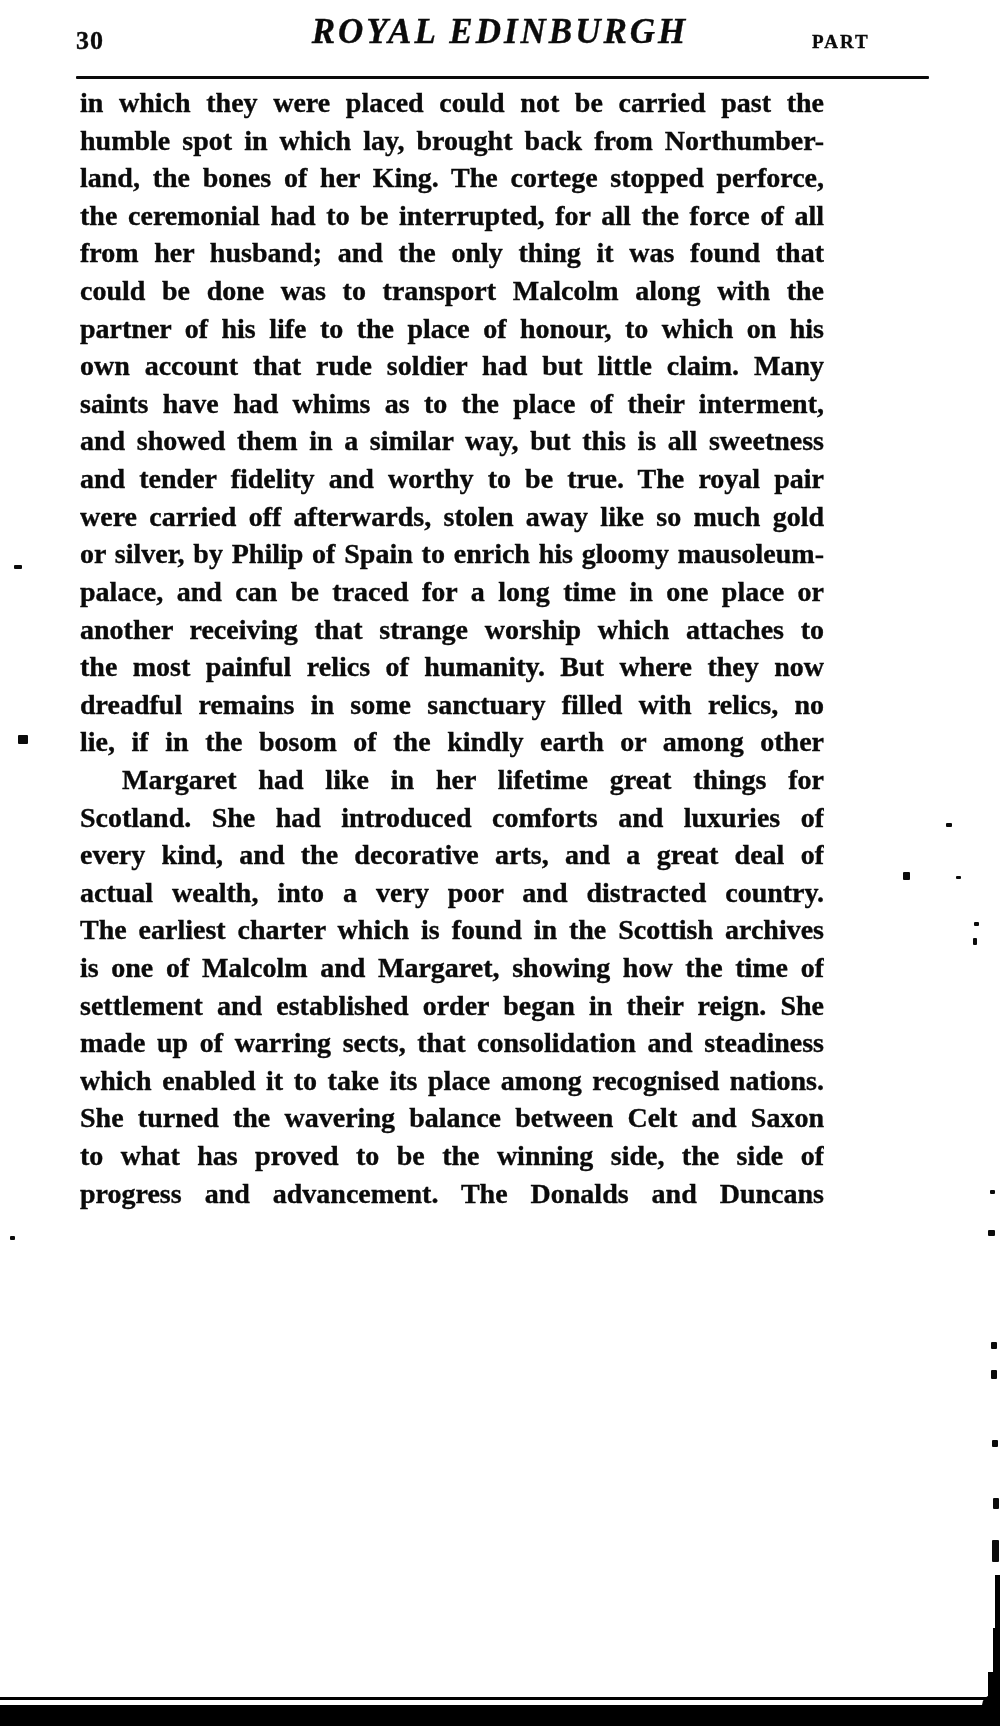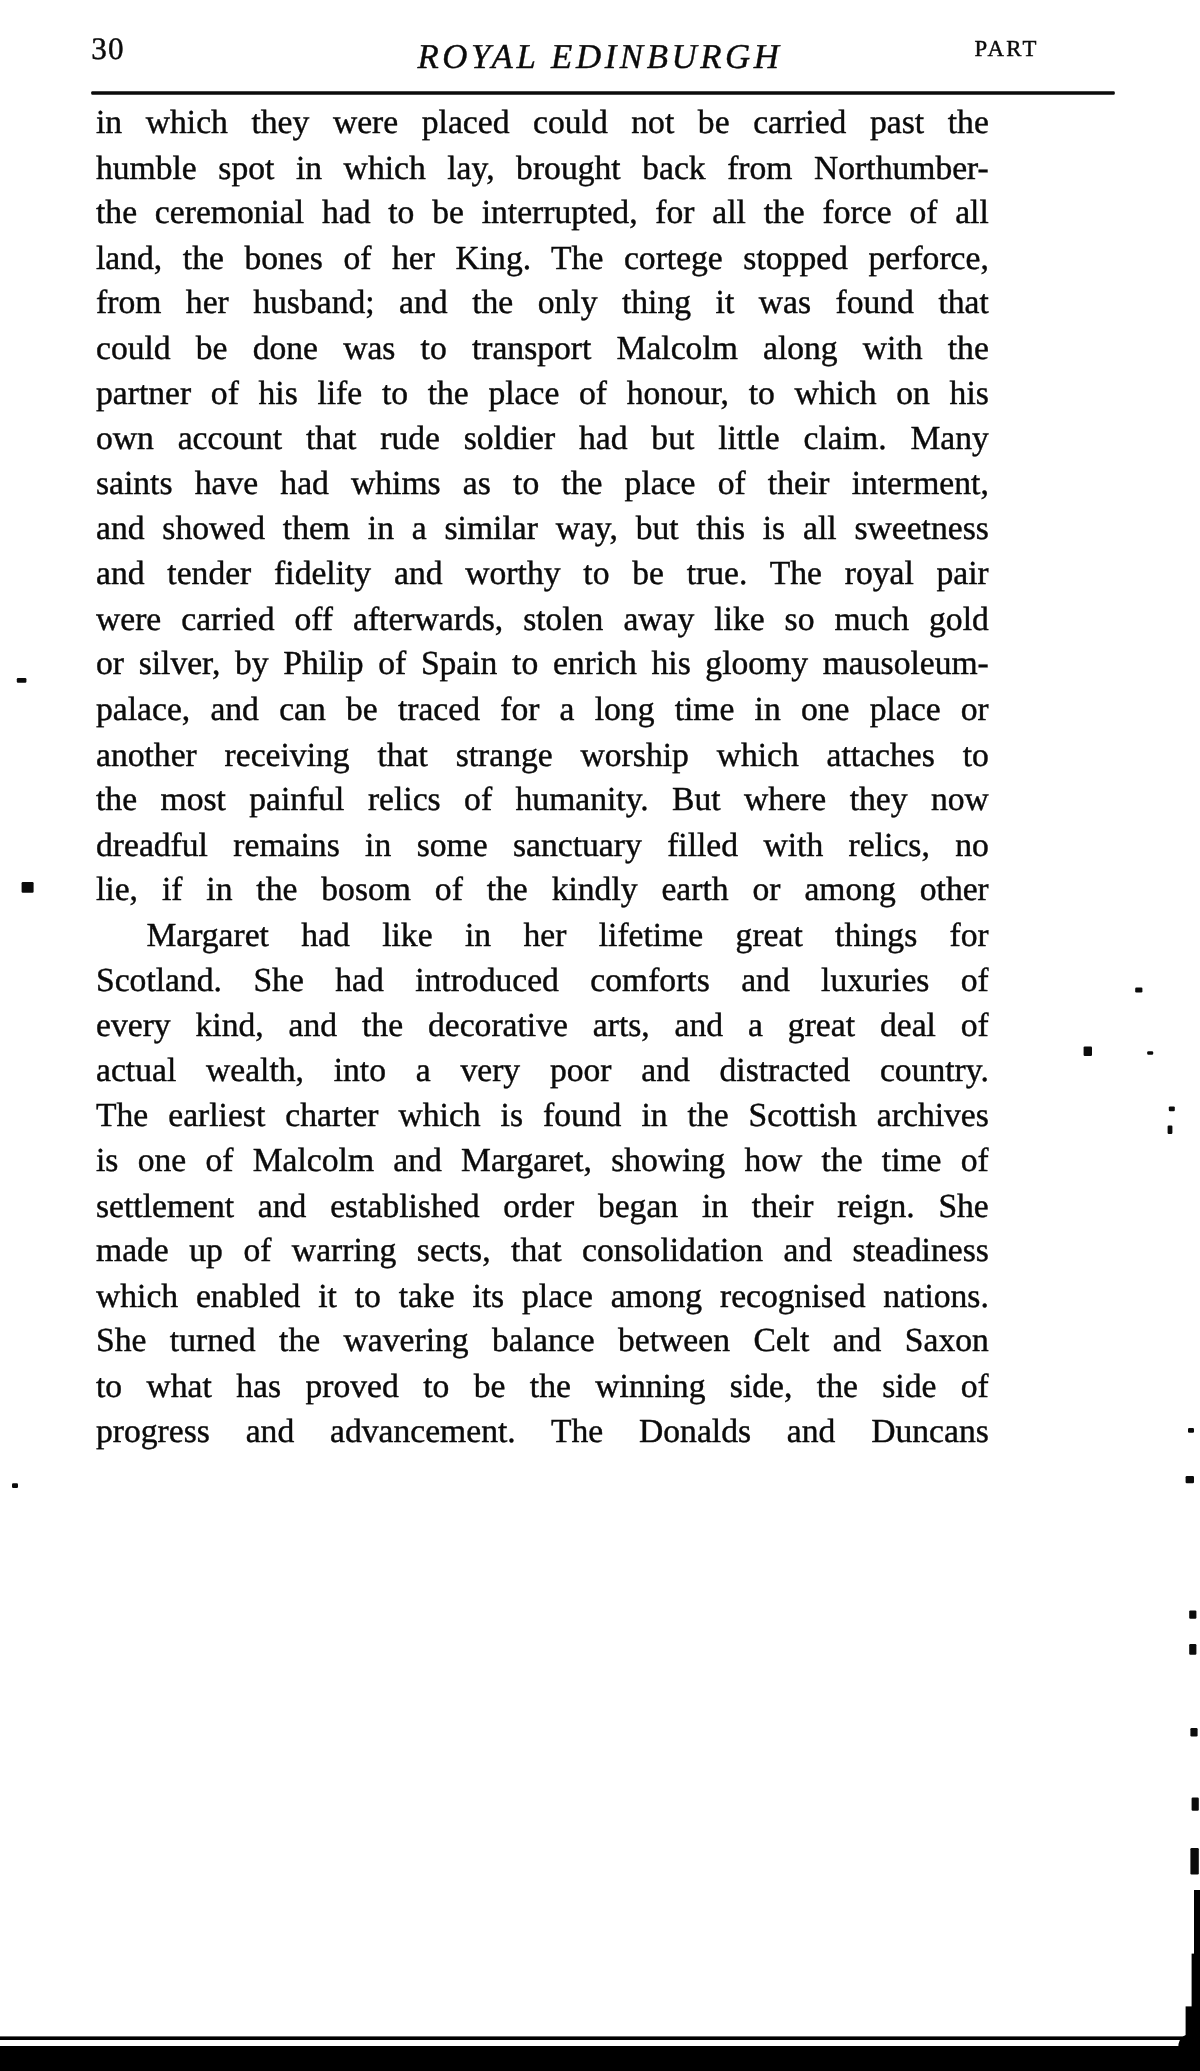--- a/index.html
+++ b/index.html
@@ -3,32 +3,33 @@
 <meta charset="utf-8">
 <style>
   html,body{margin:0;padding:0;background:#e8e8e8;}
   .page{
     position:relative;
     width:1000px;height:1726px;
     background:#ffffff;
     color:#0b0b0b;
     font-family:"Liberation Serif", serif;
     overflow:hidden;
+    font-weight:bold;
     -webkit-text-stroke:0.35px #0b0b0b;
   }
   
   .page-number{
     position:absolute;left:76px;top:26px;
     font-size:26px;letter-spacing:1px;
   }
   .header-title{
-    position:absolute;left:0;right:0;top:32px;
+    position:absolute;left:0;right:0;top:12px;
     text-align:center;
     font-style:italic;
-    font-size:29px;
+    font-size:35px;
     letter-spacing:3px;
   }
   .header-right{
     position:absolute;left:764px;top:31px;
     font-size:19px;letter-spacing:2px;margin-left:48px;
   }
   .header-rule{
     position:absolute;left:76px;top:76px;width:853px;height:3px;
     background:#0b0b0b;
     border-radius:1px;
@@ -63,22 +64,22 @@
 <div class="page">
 
   <span class="page-number">30</span>
   <span class="header-title">ROYAL EDINBURGH</span>
   <span class="header-right">PART</span>
   <div class="header-rule"></div>
 
   <div class="text-block">
       <div class="line">in which they were placed could not be carried past the</div>
       <div class="line">humble spot in which lay, brought back from Northumber-</div>
+      <div class="line">land, the bones of her King.  The cortege stopped perforce,</div>
       <div class="line">the ceremonial had to be interrupted, for all the force of all</div>
-      <div class="line">land, the bones of her King.  The cortege stopped perforce,</div>
       <div class="line">from her husband; and the only thing it was found that</div>
       <div class="line">could be done was to transport Malcolm along with the</div>
       <div class="line">partner of his life to the place of honour, to which on his</div>
       <div class="line">own account that rude soldier had but little claim.  Many</div>
       <div class="line">saints have had whims as to the place of their interment,</div>
       <div class="line">and showed them in a similar way, but this is all sweetness</div>
       <div class="line">and tender fidelity and worthy to be true.  The royal pair</div>
       <div class="line">were carried off afterwards, stolen away like so much gold</div>
       <div class="line">or silver, by Philip of Spain to enrich his gloomy mausoleum-</div>
       <div class="line">palace, and can be traced for a long time in one place or</div>

